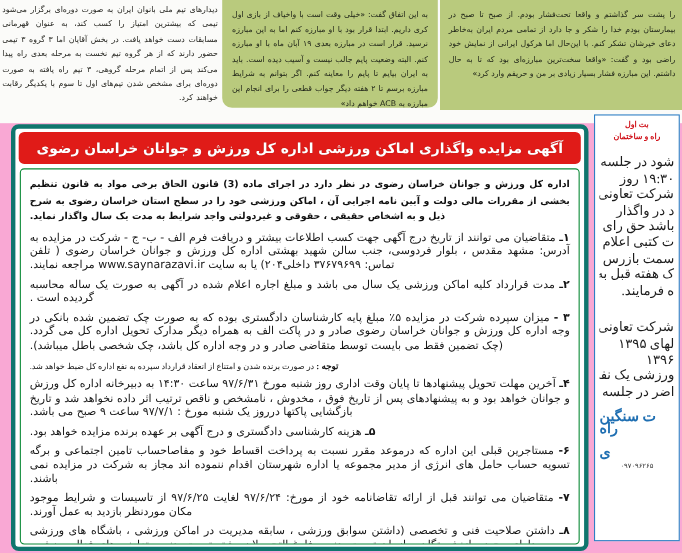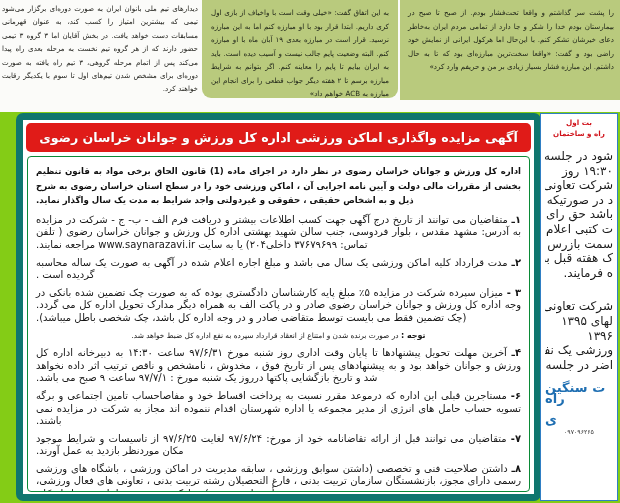--- a/index.html
+++ b/index.html
@@ -2,21 +2,21 @@
 <html lang="fa" dir="rtl"><head>
 <meta charset="utf-8">
 <style>
   html,body{margin:0;padding:0;}
   body{
     width:620px;height:503px;overflow:hidden;
     background:#ffffff;
     font-family:"DejaVu Sans","Liberation Sans",sans-serif;
     direction:rtl;
   }
-  #page{position:relative;width:620px;height:503px;background:#84cc16;}
+  #page{position:relative;width:620px;height:503px;background:#f9a8d4;}
 
   
   #news-strip{position:absolute;left:0;top:0;width:620px;height:112px;background:#fbfbf9;}
   .news-col{position:absolute;top:0;height:108px;overflow:hidden;}
   .news-col p{
     margin:0;padding:0;
     font-size:7.1px;line-height:13.4px;
     text-align:justify;text-align-last:right;
     color:#20201e;letter-spacing:.1px;
     word-spacing:.6px;
@@ -40,23 +40,23 @@
     background:#b9ca7d;
   }
   #quote-card-right p{
     margin:0;padding:18px 6px 6px 8px;
     font-size:7.1px;line-height:13.5px;
     text-align:justify;text-align-last:right;color:#1e2317;
   }
 
   
   #ad-box{
-    position:absolute;left:16px;top:113px;width:525px;height:388px;
+    position:absolute;left:10px;top:113px;width:525px;height:388px;
     background:#ffffff;
-    border:7px solid #0f766e;
+    border:4px solid #0f766e;
     border-radius:7px;
     box-sizing:border-box;
     overflow:hidden;
   }
   #ad-banner{
     position:absolute;left:3px;top:3px;right:3px;height:29px;
     background:#e01b18;border-radius:5px;
     display:flex;align-items:center;justify-content:center;
   }
   #ad-banner-title{
@@ -81,33 +81,35 @@
     text-align:left;letter-spacing:.2px;
   }
   .ad-item{
     margin:0 0 5px 0;
     font-size:10px;line-height:12.6px;color:#161616;
     text-align:justify;text-align-last:left;
   }
   .ad-item b{font-weight:bold;}
   .ad-note{
     margin:0 0 5px 0;font-size:7.4px;line-height:12.6px;color:#161616;
-    text-align:center;
+    text-align:left;
+    font-family:Liberation Serif, serif;
   }
   .ad-note b{font-weight:bold;font-size:8px;}
   .num{font-weight:bold;}
 
   
   #sidebar{
-    position:absolute;left:540px;top:113px;width:78px;height:388px;
+    position:absolute;left:540px;top:104px;width:78px;height:388px;
     border:1px solid #2f7fc4;
     background:#ffffff;
     box-sizing:border-box;
     padding:3px 4px;
     overflow:hidden;
+    font-family:Liberation Serif, serif;
   }
   .sb-head{
     margin:0;font-size:7.2px;font-weight:bold;color:#d0121a;
     text-align:center;line-height:11px;
   }
   .sb-body{
     margin:10px 0 0 0;font-size:12px;line-height:14.6px;color:#1c1c1c;
     text-align:right;
   }
   .sb-body div{white-space:nowrap;overflow:hidden;}
@@ -143,21 +145,21 @@
   </div>
 
   <div id="ad-box">
 
     <div id="ad-banner">
       <span id="ad-banner-title">آگهی مزایده واگذاری اماکن ورزشی اداره کل ورزش و جوانان خراسان رضوی</span>
     </div>
 
     <div id="ad-inner">
 
-      <p id="ad-lead">اداره کل ورزش و جوانان خراسان رضوی در نظر دارد در اجرای ماده (1) قانون الحاق برخی مواد به قانون تنظیم بخشی از مقررات مالی دولت و آیین نامه اجرایی آن ، اماکن ورزشی خود را در سطح استان خراسان رضوی به شرح ذیل و به اشخاص حقیقی ، حقوقی و غیردولتی واجد شرایط به مدت یک سال واگذار نماید.</p>
+      <p id="ad-lead">اداره کل ورزش و جوانان خراسان رضوی در نظر دارد در اجرای ماده (3) قانون الحاق برخی مواد به قانون تنظیم بخشی از مقررات مالی دولت و آیین نامه اجرایی آن ، اماکن ورزشی خود را در سطح استان خراسان رضوی به شرح ذیل و به اشخاص حقیقی ، حقوقی و غیردولتی واجد شرایط به مدت یک سال واگذار نماید.</p>
 
 
       <p class="ad-item">
         <b class="num">۱ـ</b>
         <span>متقاضیان می توانند از تاریخ درج آگهی جهت کسب اطلاعات بیشتر و دریافت فرم الف - ب- ج - شرکت در مزایده به آدرس: مشهد مقدس ، بلوار فردوسی، جنب سالن شهید بهشتی اداره کل ورزش و جوانان خراسان رضوی ( تلفن تماس: ۳۷۶۷۹۶۹۹ داخلی۲۰۴) یا به سایت www.saynarazavi.ir مراجعه نمایند.</span>
       </p>
 
       <p class="ad-item">
         <b class="num">۲ـ</b>
         <span>مدت قرارداد کلیه اماکن ورزشی یک سال می باشد و مبلغ اجاره اعلام شده در آگهی به صورت یک ساله محاسبه گردیده است .</span>
@@ -171,20 +173,24 @@
       <p class="ad-note">
         <b>توجه :</b>
         <span>در صورت برنده شدن و امتناع از انعقاد قرارداد سپرده به نفع اداره کل ضبط خواهد شد.</span>
       </p>
 
       <p class="ad-item">
         <b class="num">۴ـ</b>
         <span>آخرین مهلت تحویل پیشنهادها تا پایان وقت اداری روز شنبه مورخ ۹۷/۶/۳۱ ساعت ۱۴:۳۰ به دبیرخانه اداره کل ورزش و جوانان خواهد بود و به پیشنهادهای پس از تاریخ فوق ، مخدوش ، نامشخص و ناقص ترتیب اثر داده نخواهد شد و تاریخ بازگشایی پاکتها درروز یک شنبه مورخ : ۹۷/۷/۱ ساعت ۹ صبح می باشد.</span>
       </p>
 
+      <p class="ad-item">
+        <b class="num">۵ـ</b>
+        <span>هزینه کارشناسی دادگستری و درج آگهی بر عهده برنده مزایده خواهد بود.</span>
+      </p>
 
       <p class="ad-item">
         <b class="num">۶-</b>
         <span>مستاجرین قبلی این اداره که درموعد مقرر نسبت به پرداخت اقساط خود و مفاصاحساب تامین اجتماعی و برگه تسویه حساب حامل های انرژی از مدیر مجموعه یا اداره شهرستان اقدام ننموده اند مجاز به شرکت در مزایده نمی باشند.</span>
       </p>
 
       <p class="ad-item">
         <b class="num">۷-</b>
         <span>متقاضیان می توانند قبل از ارائه تقاضانامه خود از مورخ: ۹۷/۶/۲۴ لغایت ۹۷/۶/۲۵ از تاسیسات و شرایط موجود مکان موردنظر بازدید به عمل آورند.</span>
       </p>
@@ -198,21 +204,21 @@
   </div>
 
   <div id="sidebar">
     <div class="sb-head">بت اول</div>
     <div class="sb-head">راه و ساختمان</div>
 
     <div class="sb-body">
       <div>شود در جلسه</div>
       <div>۱۹:۳۰ روز</div>
       <div>شرکت تعاونی</div>
-      <div>د در صورتیکه</div>
+      <div>د در واگذار</div>
       <div>باشد حق رای</div>
       <div>ت کتبی اعلام</div>
       <div>سمت بازرس</div>
       <div>ک هفته قبل به</div>
       <div>ه فرمایند.</div>
     </div>
 
     <div class="sb-gap"></div>
 
     <div class="sb-body">

